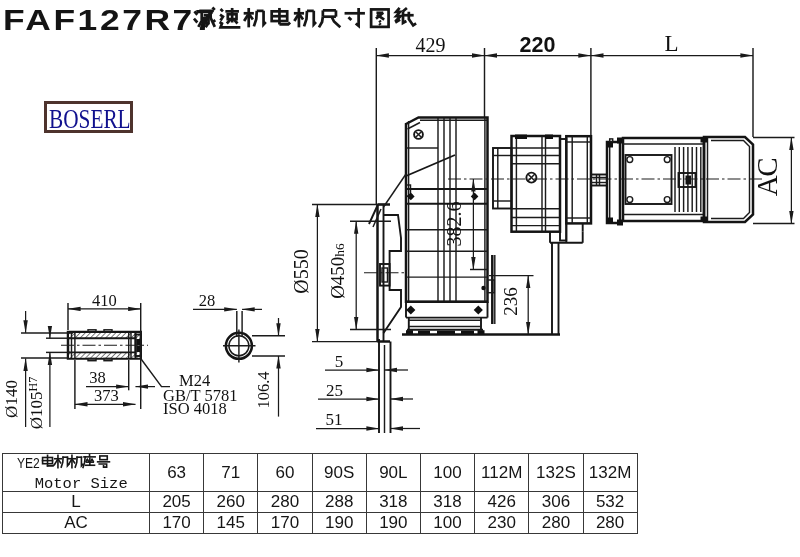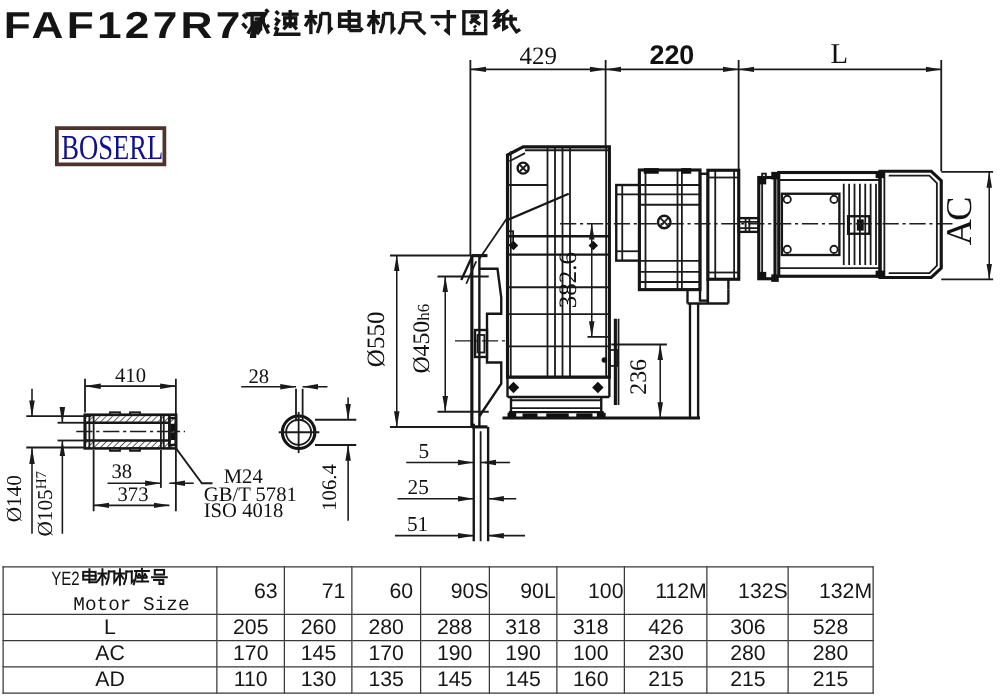--- a/index.html
+++ b/index.html
@@ -1,20 +1,20 @@
 <!DOCTYPE html>
 <html><head>
 <meta charset="utf-8">
 <style>
 html,body{margin:0;padding:0;background:#fff;}
 .page{position:relative;width:800px;height:557px;background:#ffffff;overflow:hidden;font-family:"Liberation Sans",sans-serif;}
 .abs{position:absolute;}
 #dtable{position:absolute;left:2px;top:453px;border-collapse:collapse;table-layout:fixed;}
 #dtable td{border:1.5px solid #383838;text-align:center;vertical-align:middle;padding:0;font-size:17px;color:#161616;}
-#dtable tr.hd td{height:37px;padding-left:24px;}
+#dtable tr.hd td{height:37px;}
 #dtable tr.r td{height:19.5px;}
 </style>
 </head>
 <body>
 <div class="page">
 
 <svg class="abs" style="left:0;top:0" width="460" height="36">
 <text transform="translate(3,30) scale(1.18,1)" font-family="Liberation Sans, sans-serif" font-size="30" font-weight="bold" letter-spacing="2.2" fill="#141414">FAF127R77</text>
 <g id="titlecjk" fill="none" stroke="#161616" stroke-width="2.8" stroke-linecap="butt">
         <g transform="translate(192.5,6.5) scale(0.97)">
@@ -514,43 +514,31 @@
 <tr class="r">
           <td>L</td>
           <td>205</td>
           <td>260</td>
           <td>280</td>
           <td>288</td>
           <td>318</td>
           <td>318</td>
           <td>426</td>
           <td>306</td>
-          <td>528</td>
+          <td>532</td>
         </tr>
 
 <tr class="r">
           <td>AC</td>
           <td>170</td>
           <td>145</td>
           <td>170</td>
           <td>190</td>
           <td>190</td>
           <td>100</td>
           <td>230</td>
           <td>280</td>
           <td>280</td>
         </tr>
 
-<tr class="r">
-          <td>AD</td>
-          <td>110</td>
-          <td>130</td>
-          <td>135</td>
-          <td>145</td>
-          <td>145</td>
-          <td>160</td>
-          <td>215</td>
-          <td>215</td>
-          <td>215</td>
-        </tr>
 </tbody>
     </table>
 </div>
 
 </body></html>

